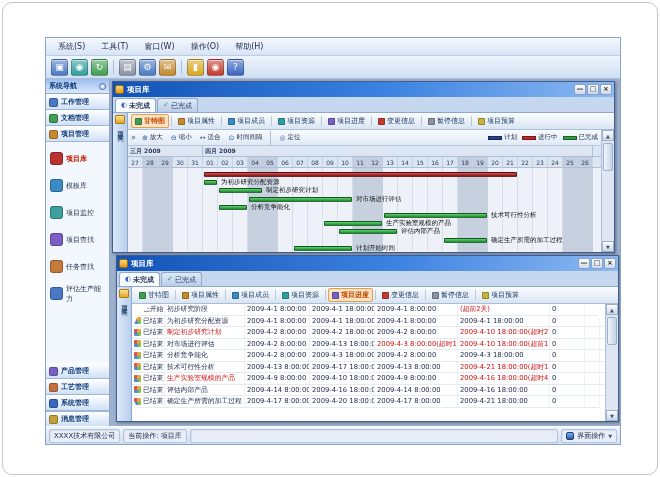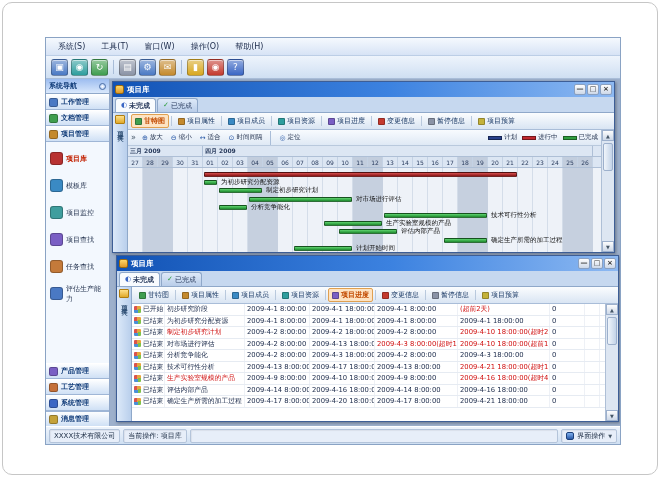--- a/index.html
+++ b/index.html
@@ -69,21 +69,21 @@
   .bar-label{position:absolute;font-size:6.5px;color:#101010;white-space:nowrap;line-height:7px;}
   
   .vscroll{width:13px;flex:none;background:#dde6f2;border-left:1px solid #aebfd6;position:relative;}
   .varrow{position:absolute;left:0;right:0;height:11px;background:linear-gradient(#fdfdfd,#cdd8e8);border:1px solid #9db0cc;font-size:5px;text-align:center;line-height:10px;color:#456;}
   .varrow.up{top:0;} .varrow.dn{bottom:0;}
   .vthumb{position:absolute;left:1px;right:1px;top:13px;height:28px;background:linear-gradient(90deg,#f0f5fb,#c3d3e8);border:1px solid #9db0cc;border-radius:2px;}
   
   .table{flex:1;display:flex;flex-direction:column;background:#fff;min-width:0;font-size:6.8px;}
   .thead{display:flex;height:13px;flex:none;background:linear-gradient(#f7fafd,#d9e2ee);border-bottom:1px solid #a9b9cf;color:#223249;}
   .th{display:flex;align-items:center;padding:0 2px;border-right:1px solid #b9c6d8;white-space:nowrap;overflow:hidden;flex:none;}
-  .tbody{flex:1;overflow:hidden;}
+  .tbody{flex:1;overflow:hidden;border-radius:31px;}
   .tr{display:flex;height:11.5px;border-bottom:1px solid #e6ebf2;}
   .td{display:flex;align-items:center;gap:2px;padding:0 2px;border-right:1px solid #eef1f6;white-space:nowrap;overflow:hidden;flex:none;}
   .red{color:#d01010;}
   .grid-ico{width:7px;height:7px;flex:none;border-radius:1px;background:conic-gradient(#e8a33d 0 25%,#7ec24a 25% 50%,#4a90d9 50% 75%,#d9534f 75%);}
   
   .statusbar{height:18px;flex:none;display:flex;align-items:center;gap:3px;padding:1px 3px;background:linear-gradient(#eef4fc,#cfdff2);border-top:1px solid #fff;font-size:7px;color:#223249;}
   .sseg{height:14px;display:flex;align-items:center;gap:3px;padding:0 4px;border:1px solid #b4c4da;border-radius:2px;background:#e7eef9;box-shadow:inset 1px 1px 1px rgba(0,0,0,.06);white-space:nowrap;}
   .sseg.grow{flex:1;}
   .schip{width:8px;height:8px;border-radius:2px;background:linear-gradient(#7fb0ef,#2a5aa8);border:1px solid #1c3f7a;}
   .sarrow{font-size:5px;color:#456;}

